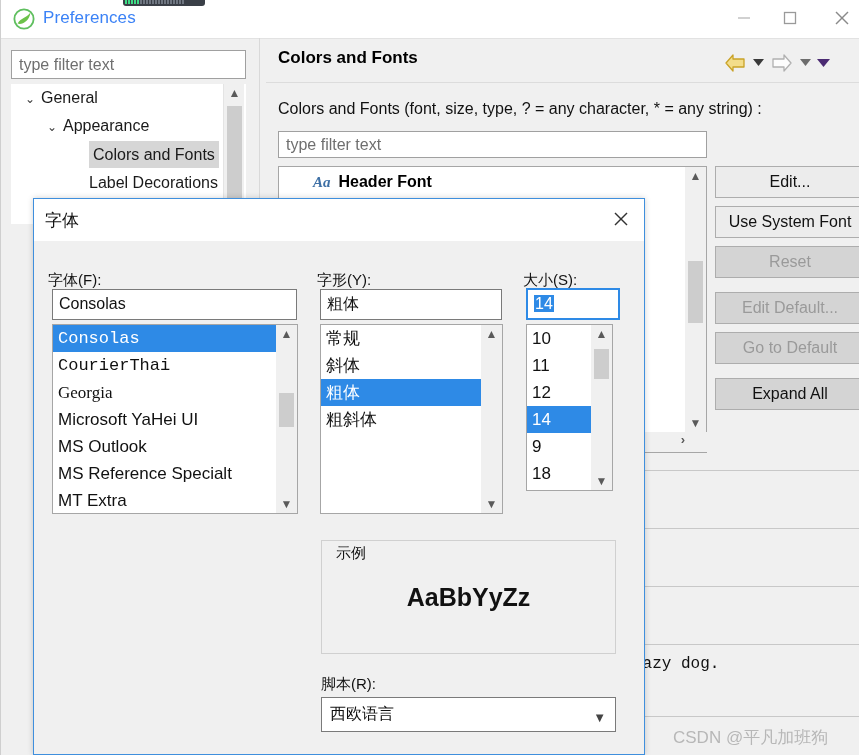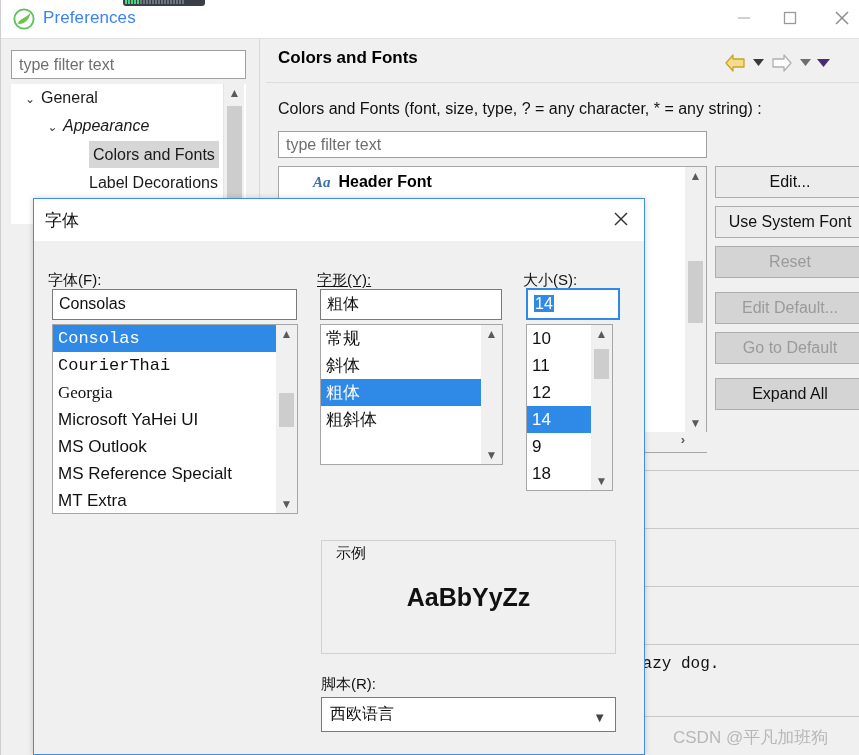--- a/index.html
+++ b/index.html
@@ -59,21 +59,21 @@
     background: #fff; border: 1px solid #a0a0a0;
     font-size: 16px; color: #6f6f6f; padding: 3px 7px; line-height: 21px;
   }
   .tree {
     position: absolute; left: 10px; top: 84px; width: 235px; height: 140px;
     background: #fff;
   }
   .tree-row { position: absolute; height: 27px; line-height: 27px; font-size: 16px; white-space: nowrap; }
   .tree-row .chev { display: inline-block; width: 16px; color: #3c3c3c; font-size: 12px; }
   .tree-r0 { left: 14px; top: 0px; }
-  .tree-r1 { left: 36px; top: 28px; font-style: italic; }
+  .tree-r1 { left: 36px; top: 28px; }
   .tree-r2 { left: 78px; top: 57px; background: #d6d6d6; padding: 0 4px; }
   .tree-r3 { left: 78px; top: 85px; }
   .tree-scroll {
     position: absolute; left: 222px; top: 84px; width: 21px; height: 142px;
     background: #f0f0f0; border-left: 1px solid #e4e4e4;
   }
   .tree-scroll .up { position: absolute; top: 2px; left: 0; width: 21px; text-align: center; color: #5a5a5a; font-size: 12px; }
   .tree-scroll .thumb { position: absolute; top: 22px; left: 3px; width: 15px; height: 104px; background: #cdcdcd; }
 
   .vsplit { position: absolute; left: 258px; top: 38px; width: 1px; height: 717px; background: #d9d9d9; }
@@ -359,23 +359,23 @@
         <div class="li">MS Reference Specialt</div>
         <div class="li">MT Extra</div>
       </div>
       <div class="sb">
         <div class="up">▲</div>
         <div class="thumb" style="top:68px; height:34px;"></div>
         <div class="dn">▼</div>
       </div>
     </div>
 
-    <div class="fd-label" style="left:283px; top:72px;text-decoration:underline;">字形(Y):</div>
+    <div class="fd-label" style="left:283px; top:72px;">字形(Y):</div>
     <div class="fd-input" style="left:286px; top:90px; width:182px; height:31px;">粗体</div>
-    <div class="fd-list" style="left:286px; top:125px; width:183px; height:141px;">
+    <div class="fd-list" style="left:286px; top:125px; width:183px; height:190px;">
       <div class="items">
         <div class="li">常规</div>
         <div class="li">斜体</div>
         <div class="li sel">粗体</div>
         <div class="li">粗斜体</div>
       </div>
       <div class="sb">
         <div class="up">▲</div>
         <div class="dn">▼</div>
       </div>

